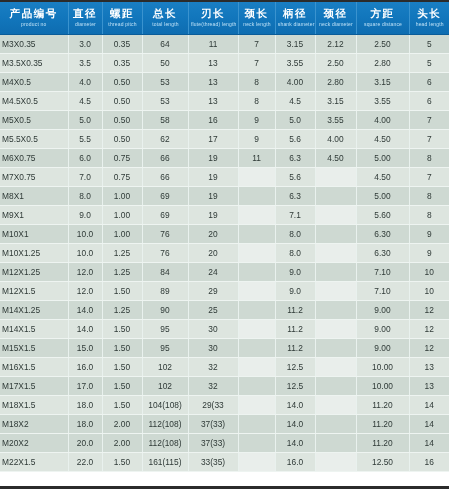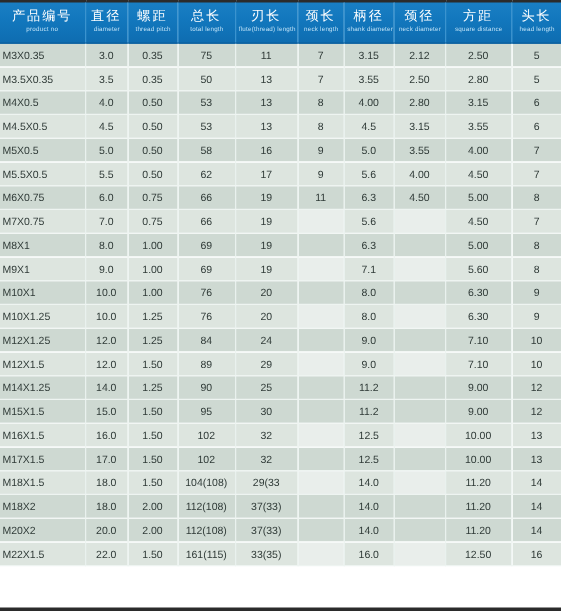--- a/index.html
+++ b/index.html
@@ -39,21 +39,21 @@
     border-right: 1px solid #3a93cf;
     border-top: 2px solid #2b2b2b;
     border-bottom: 1px solid #0a5c99;
   }
   thead th:last-child { border-right: none; }
 
   .th-cn {
     display: block;
     color: #ffffff;
     font-size: 10.5px;
-    font-weight: normal;
+    font-weight: bold;
     letter-spacing: 1.6px;
     line-height: 13px;
     white-space: nowrap;
   }
   .th-en {
     display: block;
     color: #bfe2f7;
     font-size: 5.2px;
     font-weight: normal;
     letter-spacing: 0.2px;
@@ -155,21 +155,21 @@
             <span class="th-cn">头长</span>
             <span class="th-en">head length</span>
           </th>
         </tr>
     </thead>
     <tbody>
         <tr class="row-odd">
           <td class="col-0">M3X0.35</td>
           <td class="col-1">3.0</td>
           <td class="col-2">0.35</td>
-          <td class="col-3">75</td>
+          <td class="col-3">64</td>
           <td class="col-4">11</td>
           <td class="col-5">7</td>
           <td class="col-6">3.15</td>
           <td class="col-7">2.12</td>
           <td class="col-8">2.50</td>
           <td class="col-9">5</td>
         </tr>
         <tr class="row-even">
           <td class="col-0">M3.5X0.35</td>
           <td class="col-1">3.5</td>
@@ -331,20 +331,32 @@
           <td class="col-1">14.0</td>
           <td class="col-2">1.25</td>
           <td class="col-3">90</td>
           <td class="col-4">25</td>
           <td class="col-5 empty"></td>
           <td class="col-6">11.2</td>
           <td class="col-7 empty"></td>
           <td class="col-8">9.00</td>
           <td class="col-9">12</td>
         </tr>
+        <tr class="row-even">
+          <td class="col-0">M14X1.5</td>
+          <td class="col-1">14.0</td>
+          <td class="col-2">1.50</td>
+          <td class="col-3">95</td>
+          <td class="col-4">30</td>
+          <td class="col-5 empty"></td>
+          <td class="col-6">11.2</td>
+          <td class="col-7 empty"></td>
+          <td class="col-8">9.00</td>
+          <td class="col-9">12</td>
+        </tr>
         <tr class="row-odd">
           <td class="col-0">M15X1.5</td>
           <td class="col-1">15.0</td>
           <td class="col-2">1.50</td>
           <td class="col-3">95</td>
           <td class="col-4">30</td>
           <td class="col-5 empty"></td>
           <td class="col-6">11.2</td>
           <td class="col-7 empty"></td>
           <td class="col-8">9.00</td>

